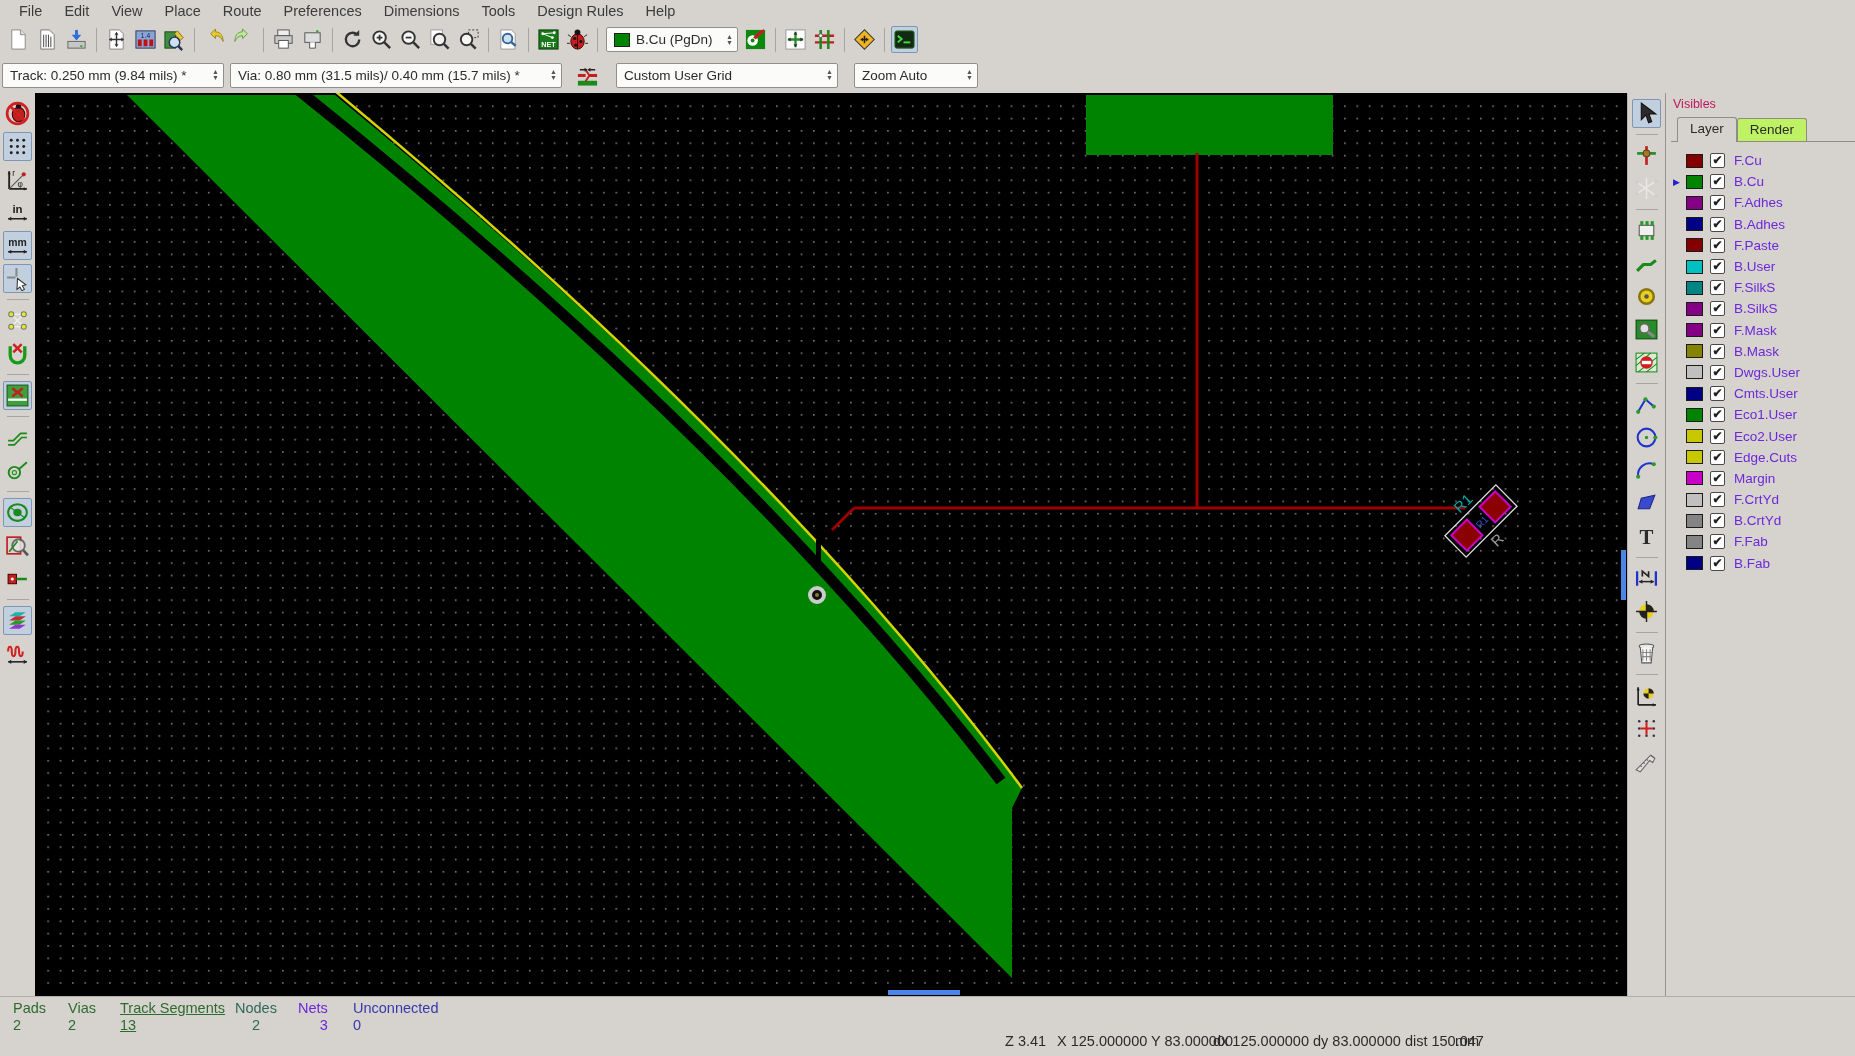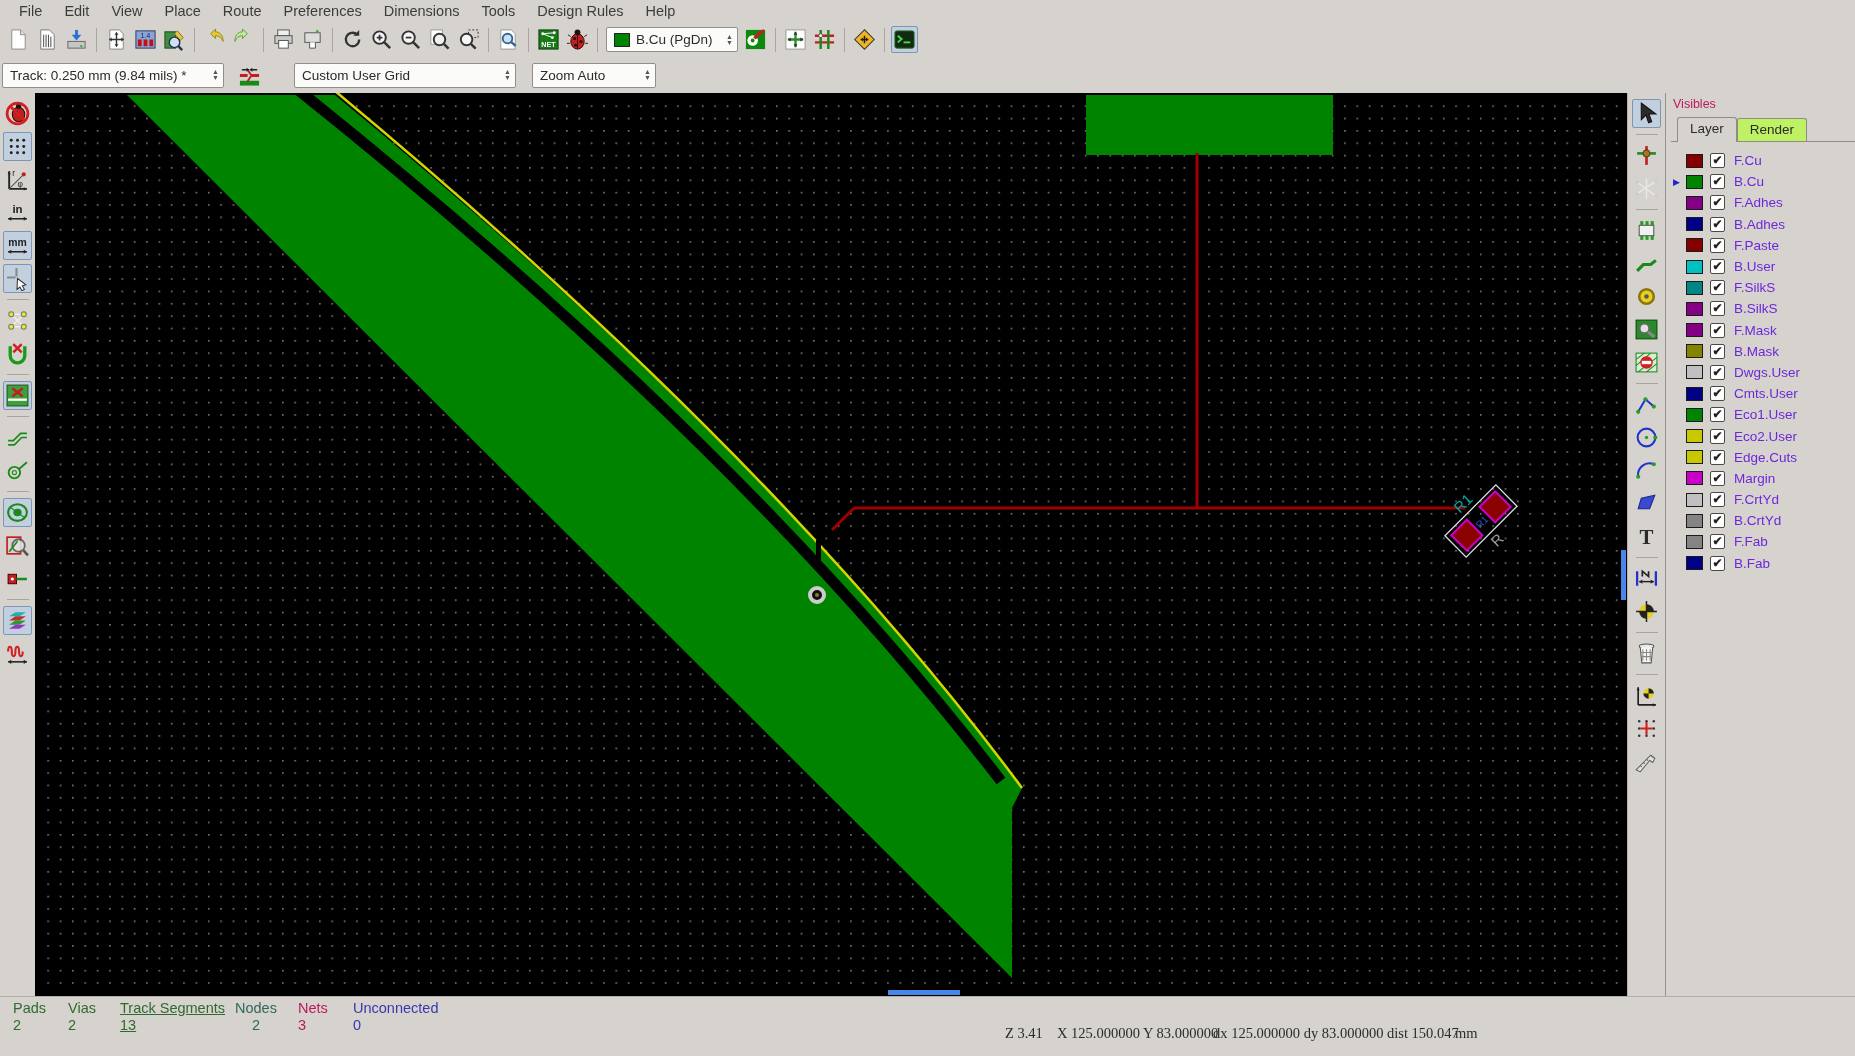--- a/index.html
+++ b/index.html
@@ -65,21 +65,21 @@
                  border-radius:2px; margin-left:7px; flex:none; font-size:12px; line-height:13px;
                  text-align:center; color:#222; font-weight:bold; }
   .layer-label { font-size:13.5px; color:#6d28d9; margin-left:9px; white-space:nowrap; }
 
   
   #statusbar { position:absolute; left:0; top:996px; width:100%; height:60px;
                background:#d6d3ce; border-top:1px solid #b2afaa; font-size:14.5px; }
   .sfield { position:absolute; top:3px; }
   .sfield .lab { display:block; }
   .sfield .val { display:block; margin-top:1px; }
-  .sreadout { position:absolute; top:28px; color:#2b2b2b; white-space:nowrap;font-family:Liberation Serif, serif; }
+  .sreadout { position:absolute; top:36px; color:#2b2b2b; white-space:nowrap; }
 </style>
 </head>
 <body>
 <div id="app">
 
   <div id="menubar">
       <div class="menu-item">File</div>
       <div class="menu-item">Edit</div>
       <div class="menu-item">View</div>
       <div class="menu-item">Place</div>
@@ -277,30 +277,34 @@
           </svg>
         </div>
       </div>
   </div>
 
   <div id="toolbar-opts">
     <div class="combo" style="width:222px">
       <span>Track: 0.250 mm (9.84 mils) *</span>
       <span class="spin">▲<br>▼</span>
     </div>
+    <div class="combo" style="width:332px; margin-left:6px">
+      <span>Via: 0.80 mm (31.5 mils)/ 0.40 mm (15.7 mils) *</span>
+      <span class="spin">▲<br>▼</span>
+    </div>
     <div class="tbtn" style="margin-left:12px">
       <svg viewBox="0 0 24 24">
           <path d="M2 20h20" stroke="#1a8a1a" stroke-width="5"></path>
           <path d="M2 12h8M14 12h8" stroke="#c02020" stroke-width="3"></path>
           <path d="M10 6l4 6-4 6" fill="none" stroke="#c02020" stroke-width="2"></path>
           <path d="M4 6h7M20 6h-7" stroke="#222" stroke-width="1.5"></path>
           <path d="M9 4l3 2-3 2zM15 4l-3 2 3 2z" fill="#222"></path>
         </svg>
     </div>
-    <div class="combo" style="width:222px; margin-left:30px">
+    <div class="combo" style="width:222px; margin-left:14px">
       <span>Custom User Grid</span>
       <span class="spin">▲<br>▼</span>
     </div>
     <div class="combo" style="width:124px; margin-left:16px">
       <span>Zoom Auto</span>
       <span class="spin">▲<br>▼</span>
     </div>
   </div>
 
   <div id="left-toolbar">
@@ -776,21 +780,21 @@
           <span class="val">2</span>
         </div>
         <div class="sfield" style="left: 120px; color: rgb(46, 107, 46); text-decoration: underline;">
           <span class="lab">Track Segments</span>
           <span class="val">13</span>
         </div>
         <div class="sfield" style="left: 235px; color: rgb(48, 104, 90); text-align: center;">
           <span class="lab">Nodes</span>
           <span class="val">2</span>
         </div>
-        <div class="sfield" style="left: 298px; color: #be185d;">
+        <div class="sfield" style="left: 298px; color: #6d28d9; text-align: right;">
           <span class="lab">Nets</span>
           <span class="val">3</span>
         </div>
         <div class="sfield" style="left: 353px; color: rgb(55, 55, 174);">
           <span class="lab">Unconnected</span>
           <span class="val">0</span>
         </div>
       </div>
     <div class="sreadout" style="left:1005px">Z 3.41</div>
     <div class="sreadout" style="left:1057px">X 125.000000 Y 83.000000</div>

